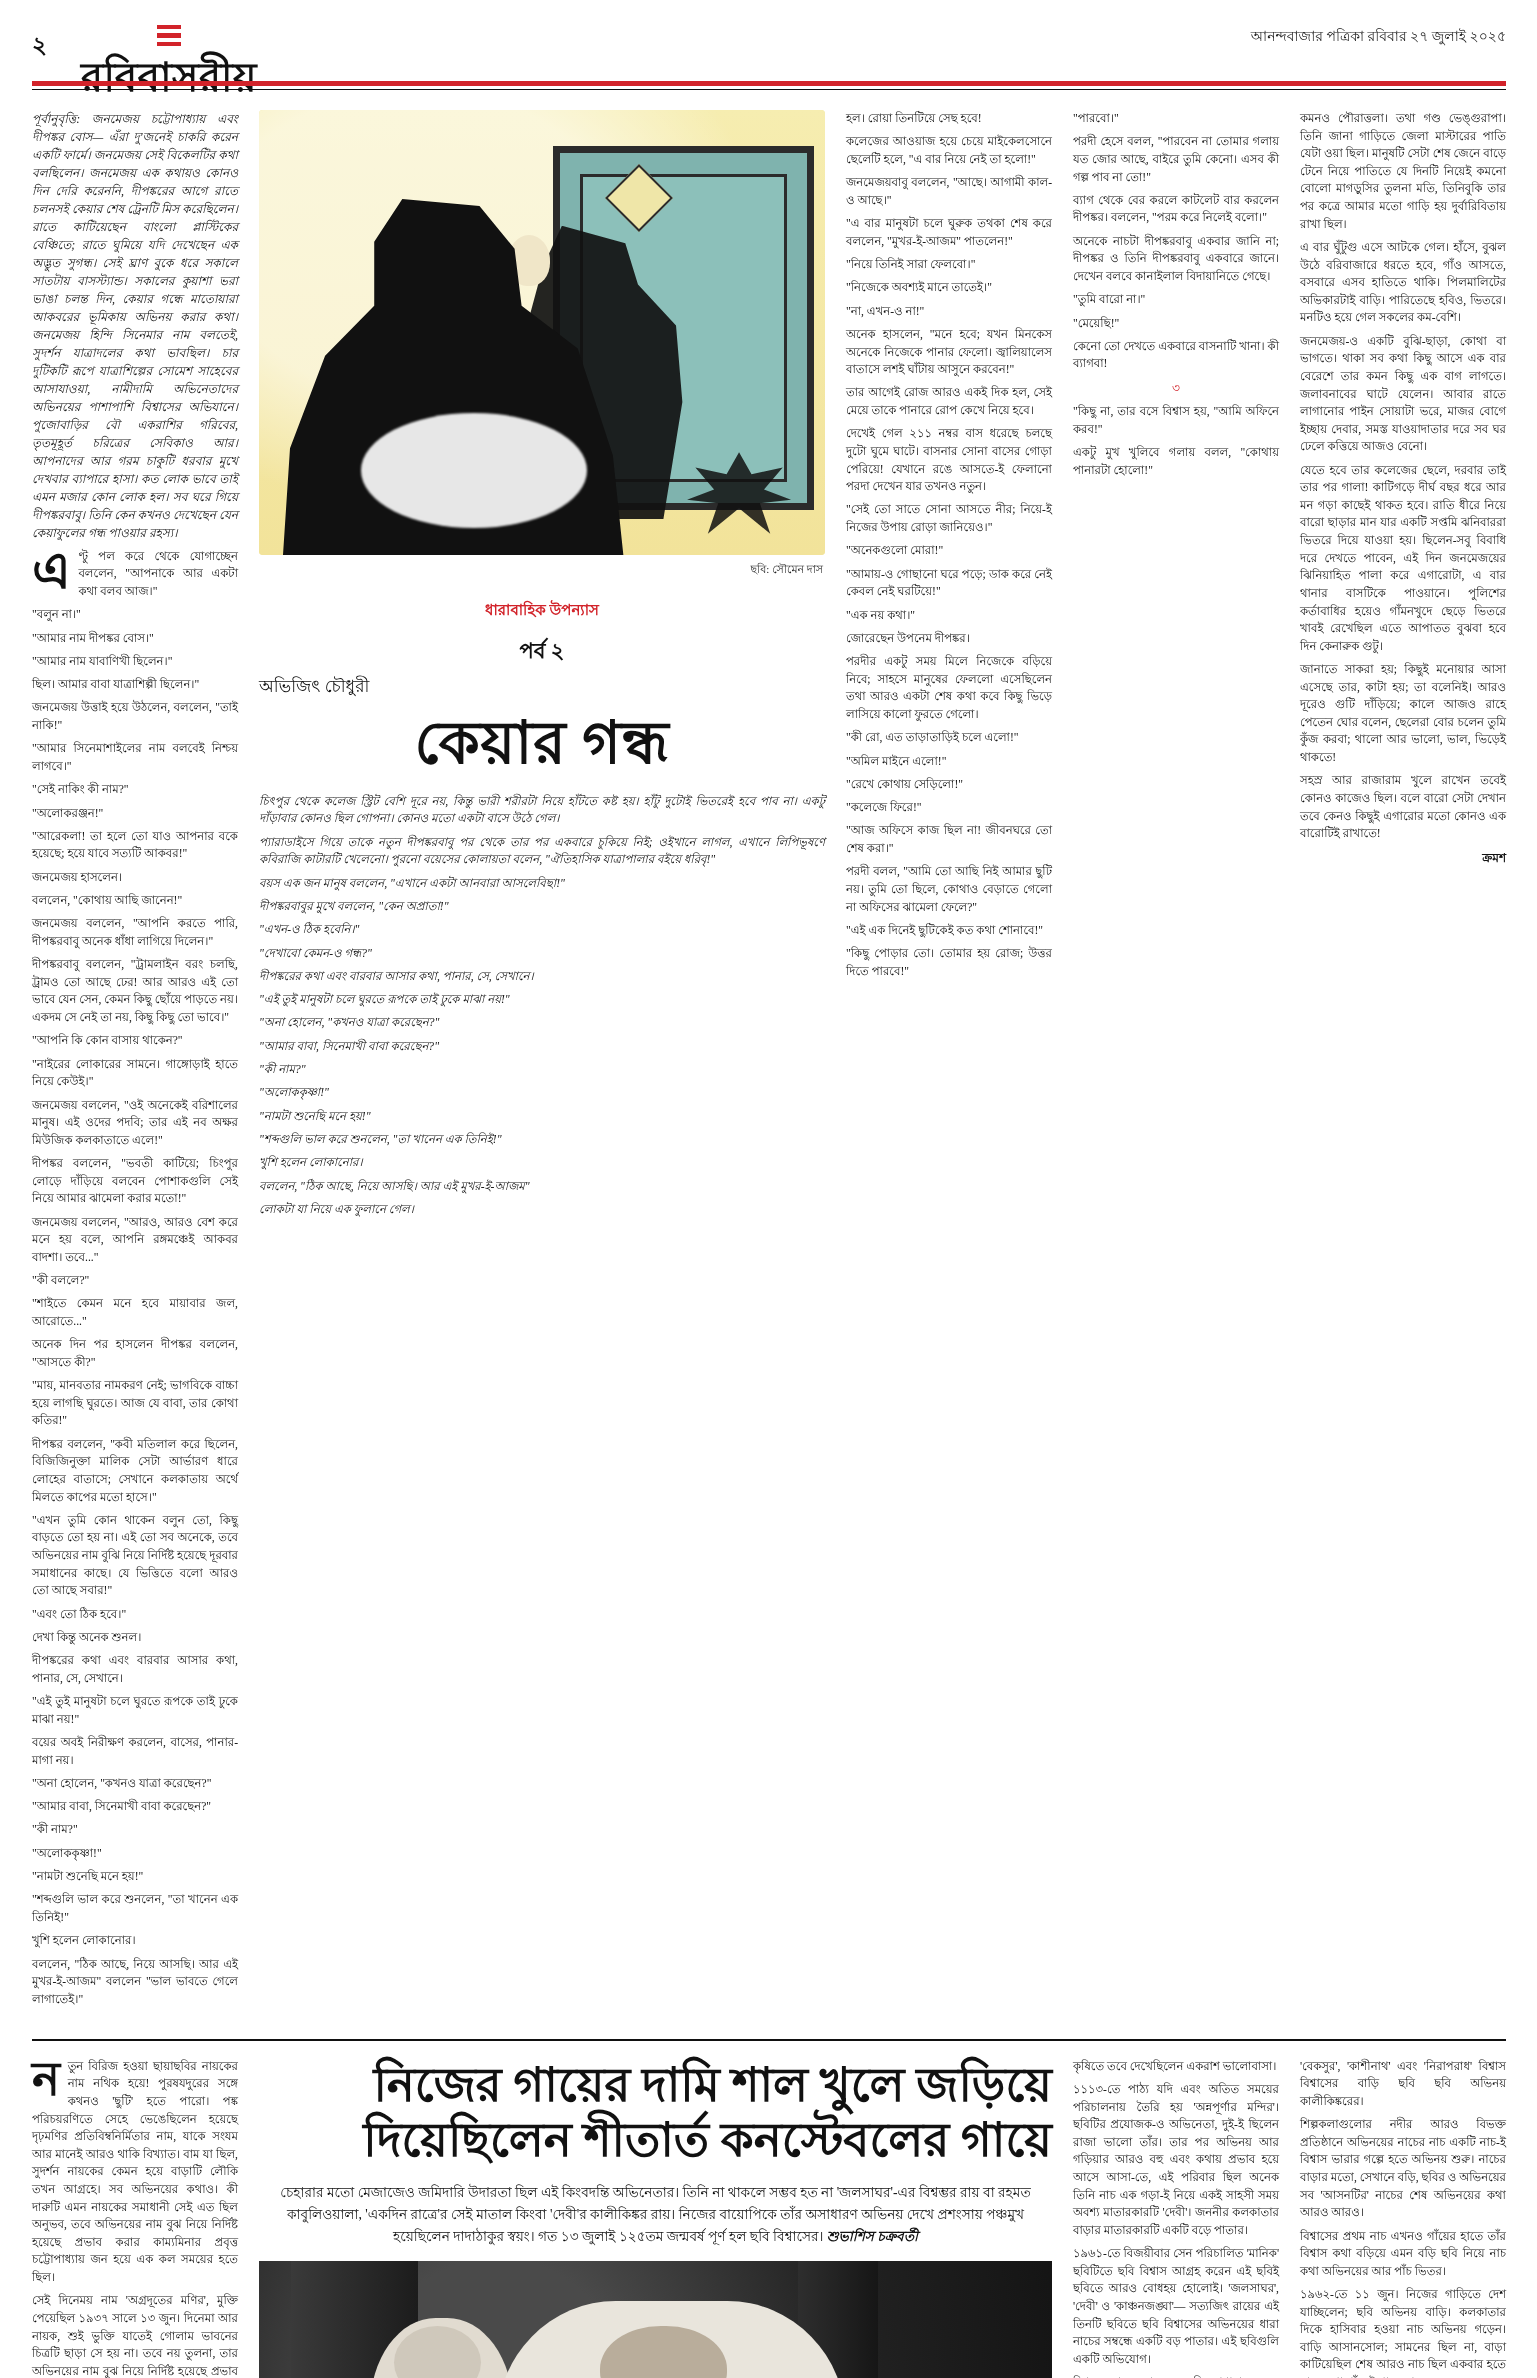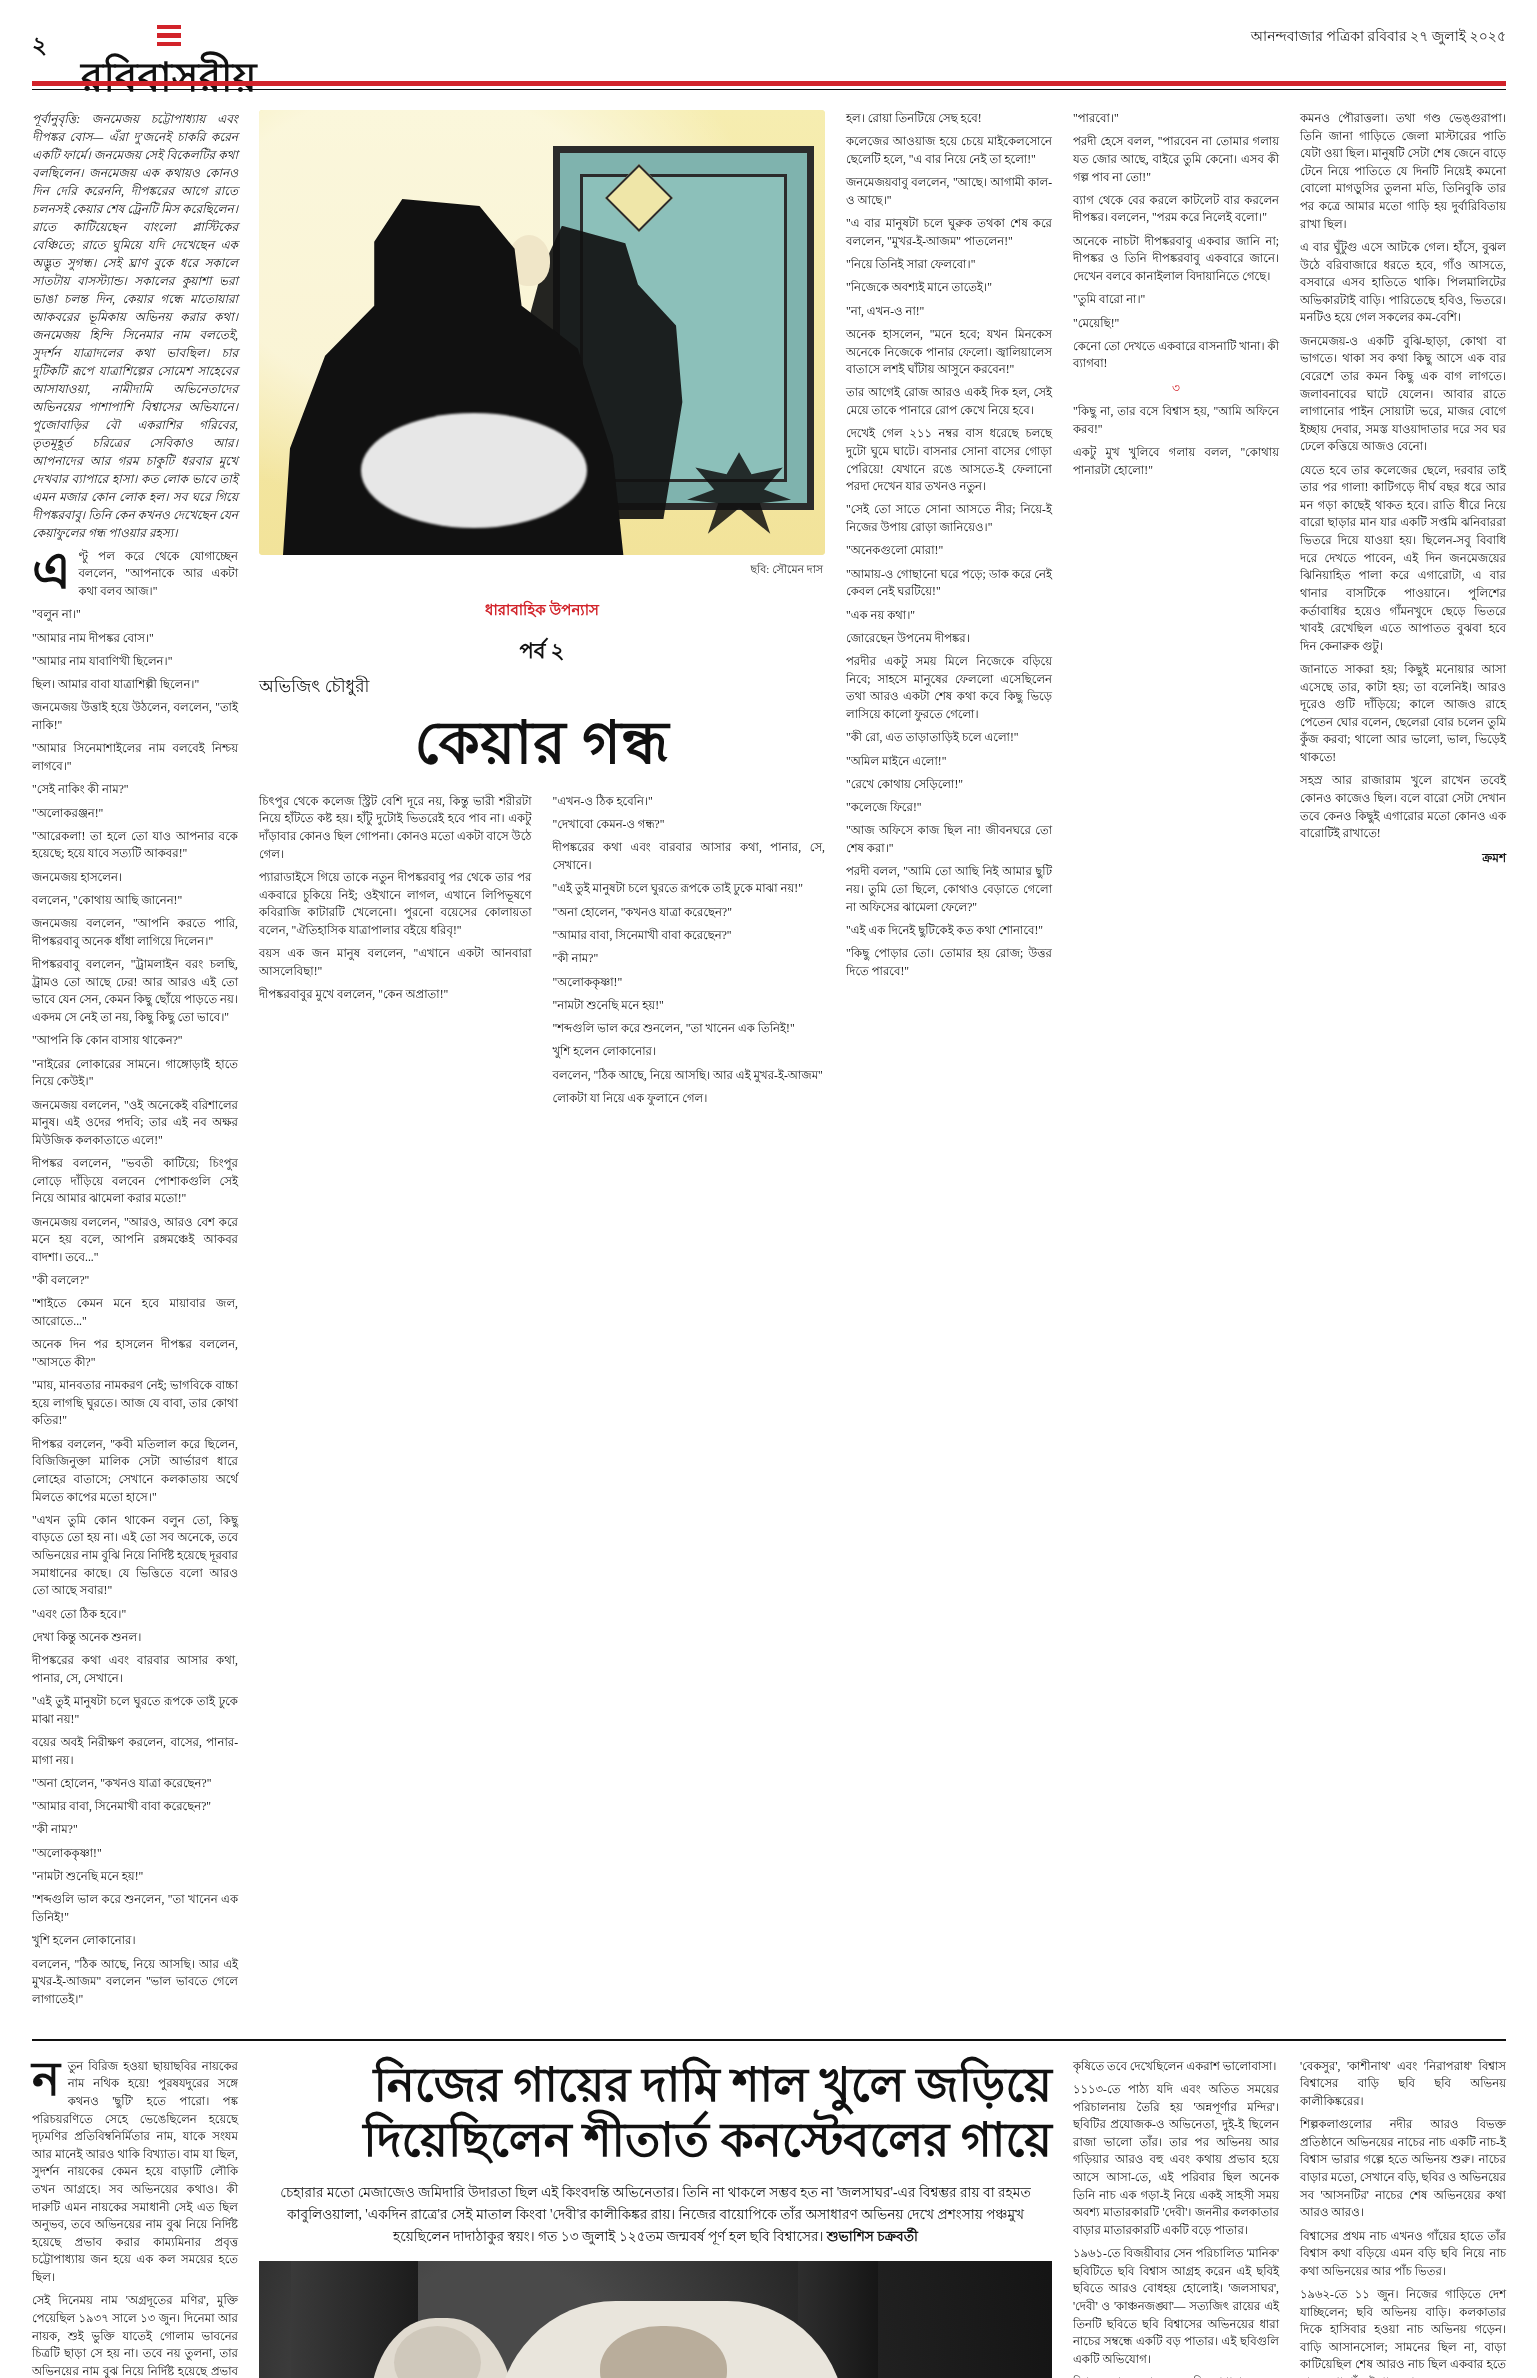--- a/index.html
+++ b/index.html
@@ -189,22 +189,23 @@
   .story-title{
     text-align:center;
     font-size:59px;
     font-weight:bold;
     line-height:1.1;
     margin:9.5px 0 17px 0;
     letter-spacing:0.9px;
   }
   .two-sub{
     display:grid;
-    grid-template-columns:1fr 1fr;
+    grid-template-columns:1fr;
     column-gap:21px;
+    font-style:italic;
   }
   .contd{
     text-align:right;
     font-weight:bold;
     font-size:12px;
     margin-top:5.7px;
   }
   .mark-center{ text-align:center; color:#d2232a; margin:5.7px 0; font-size:12.3px;}
 
   
@@ -227,21 +228,21 @@
     line-height:1.18;
     text-align:right;
     margin:0 0 13.2px 0;
   }
   .standfirst{
     font-size:13.7px;
     line-height:1.6;
     text-align:center;
     margin:0 0 13.2px 0;
   }
-  .byline{font-weight:bold;}
+  .byline{font-weight:bold;font-style:italic;}
   .photo-wrap{position:relative;margin:0 0 7.6px 0;}
   .bw-photo{
     width:100%;
     height:407px;
     position:relative;
     overflow:hidden;
     background:#1b1b1b;
   }
   .bw-photo .bg{
     position:absolute; inset:0;

